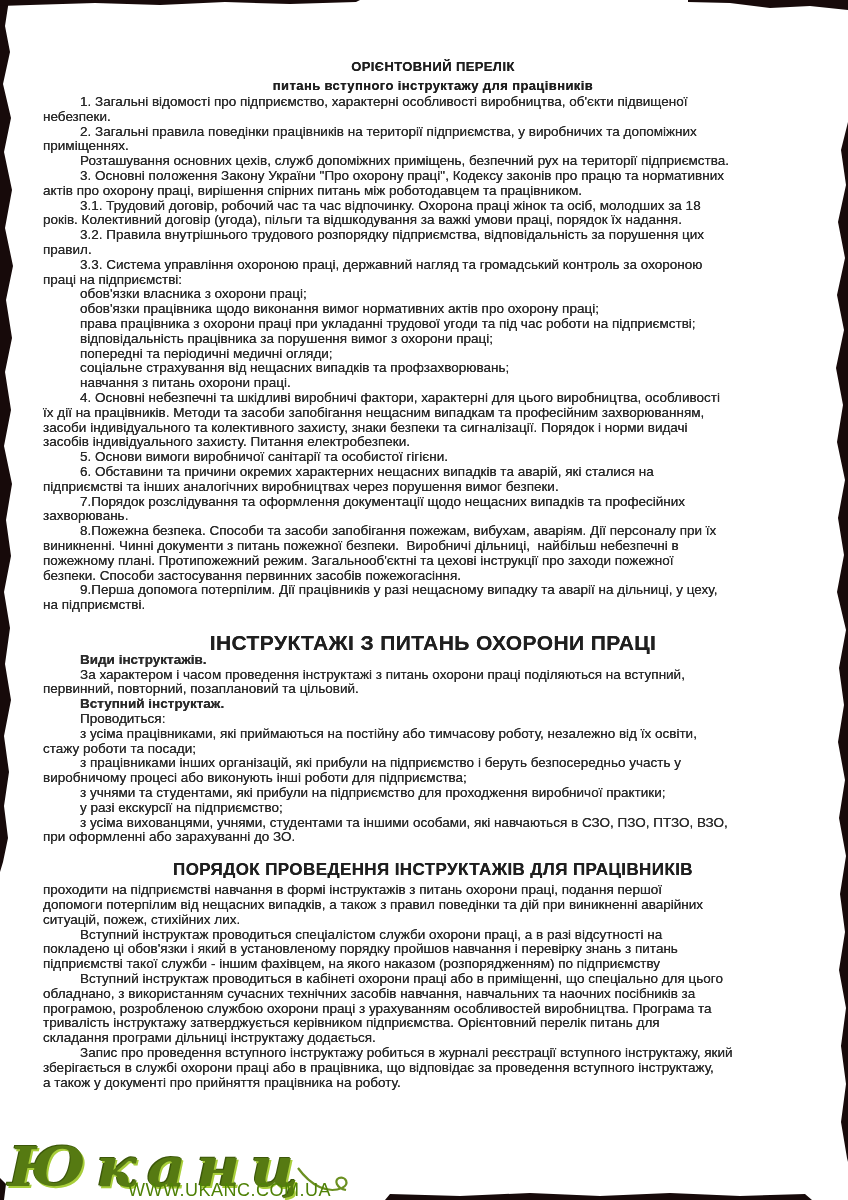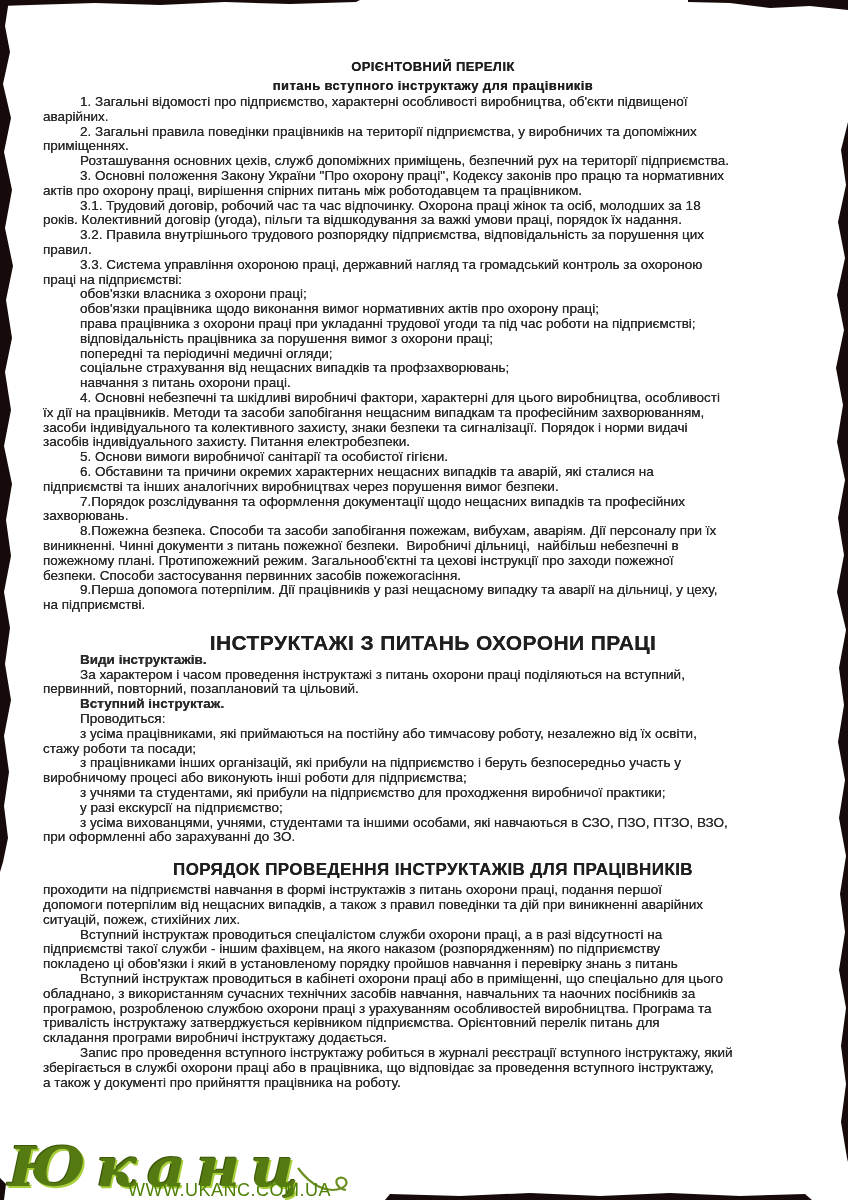--- a/index.html
+++ b/index.html
@@ -67,21 +67,21 @@
     <polygon class="edge-poly" points="688,0 848,0 848,10 810,6 770,8 730,3 688,2" fill="#170a0a"></polygon>
     <polygon class="edge-poly" points="848,122 841,150 846,185 838,222 845,258 837,295 844,330 836,368 843,405 837,442 845,480 838,518 844,555 837,592 846,630 839,668 844,705 838,742 845,780 839,818 846,856 840,894 845,932 839,970 846,1008 841,1046 846,1084 841,1122 847,1158 848,1162" fill="#170a0a"></polygon>
     <polygon class="edge-poly" points="385,1200 390,1194 460,1196 530,1193 600,1196 670,1193 740,1196 805,1194 812,1200" fill="#170a0a"></polygon>
     <polygon class="edge-poly" points="0,1178 6,1184 4,1200 0,1200" fill="#170a0a"></polygon>
   </svg>
 
   <div class="content" id="doc">
       <div class="t1">ОРІЄНТОВНИЙ ПЕРЕЛІК</div>
       <div class="t1">питань вступного інструктажу для працівників</div>
       <div class="ln ind">1. Загальні відомості про підприємство, характерні особливості виробництва, об'єкти підвищеної</div>
-      <div class="ln">аварійних.</div>
+      <div class="ln">небезпеки.</div>
       <div class="ln ind">2. Загальні правила поведінки працівників на території підприємства, у виробничих та допоміжних</div>
       <div class="ln">приміщеннях.</div>
       <div class="ln ind">Розташування основних цехів, служб допоміжних приміщень, безпечний рух на території підприємства.</div>
       <div class="ln ind">3. Основні положення Закону України "Про охорону праці", Кодексу законів про працю та нормативних</div>
       <div class="ln">актів про охорону праці, вирішення спірних питань між роботодавцем та працівником.</div>
       <div class="ln ind">3.1. Трудовий договір, робочий час та час відпочинку. Охорона праці жінок та осіб, молодших за 18</div>
       <div class="ln">років. Колективний договір (угода), пільги та відшкодування за важкі умови праці, порядок їх надання.</div>
       <div class="ln ind">3.2. Правила внутрішнього трудового розпорядку підприємства, відповідальність за порушення цих</div>
       <div class="ln">правил.</div>
       <div class="ln ind">3.3. Система управління охороною праці, державний нагляд та громадський контроль за охороною</div>
@@ -120,27 +120,27 @@
       <div class="ln">виробничому процесі або виконують інші роботи для підприємства;</div>
       <div class="ln ind">з учнями та студентами, які прибули на підприємство для проходження виробничої практики;</div>
       <div class="ln ind">у разі екскурсії на підприємство;</div>
       <div class="ln ind">з усіма вихованцями, учнями, студентами та іншими особами, які навчаються в СЗО, ПЗО, ПТЗО, ВЗО,</div>
       <div class="ln">при оформленні або зарахуванні до ЗО.</div>
       <div class="h3">ПОРЯДОК ПРОВЕДЕННЯ ІНСТРУКТАЖІВ ДЛЯ ПРАЦІВНИКІВ</div>
       <div class="ln">проходити на підприємстві навчання в формі інструктажів з питань охорони праці, подання першої</div>
       <div class="ln">допомоги потерпілим від нещасних випадків, а також з правил поведінки та дій при виникненні аварійних</div>
       <div class="ln">ситуацій, пожеж, стихійних лих.</div>
       <div class="ln ind">Вступний інструктаж проводиться спеціалістом служби охорони праці, а в разі відсутності на</div>
+      <div class="ln">покладено ці обов'язки і який в установленому порядку пройшов навчання і перевірку знань з питань</div>
       <div class="ln">підприємстві такої служби - іншим фахівцем, на якого наказом (розпорядженням) по підприємству</div>
-      <div class="ln">покладено ці обов'язки і який в установленому порядку пройшов навчання і перевірку знань з питань</div>
       <div class="ln ind">Вступний інструктаж проводиться в кабінеті охорони праці або в приміщенні, що спеціально для цього</div>
       <div class="ln">обладнано, з використанням сучасних технічних засобів навчання, навчальних та наочних посібників за</div>
       <div class="ln">програмою, розробленою службою охорони праці з урахуванням особливостей виробництва. Програма та</div>
       <div class="ln">тривалість інструктажу затверджується керівником підприємства. Орієнтовний перелік питань для</div>
-      <div class="ln">складання програми виробничі інструктажу додається.</div>
+      <div class="ln">складання програми дільниці інструктажу додається.</div>
       <div class="ln ind">Запис про проведення вступного інструктажу робиться в журналі реєстрації вступного інструктажу, який</div>
       <div class="ln">зберігається в службі охорони праці або в працівника, що відповідає за проведення вступного інструктажу,</div>
       <div class="ln">а також у документі про прийняття працівника на роботу.</div>
     </div>
 
   <div class="watermark">
     <div class="logo-script">Юканц</div>
     <svg class="swash" viewBox="0 0 360 62" xmlns="http://www.w3.org/2000/svg">
       <path d="M292,30 C305,48 322,56 336,50 C344,46 340,38 333,40 C328,42 330,50 340,52" fill="none" stroke="#6b9021" stroke-width="2.2"></path>
     </svg>

